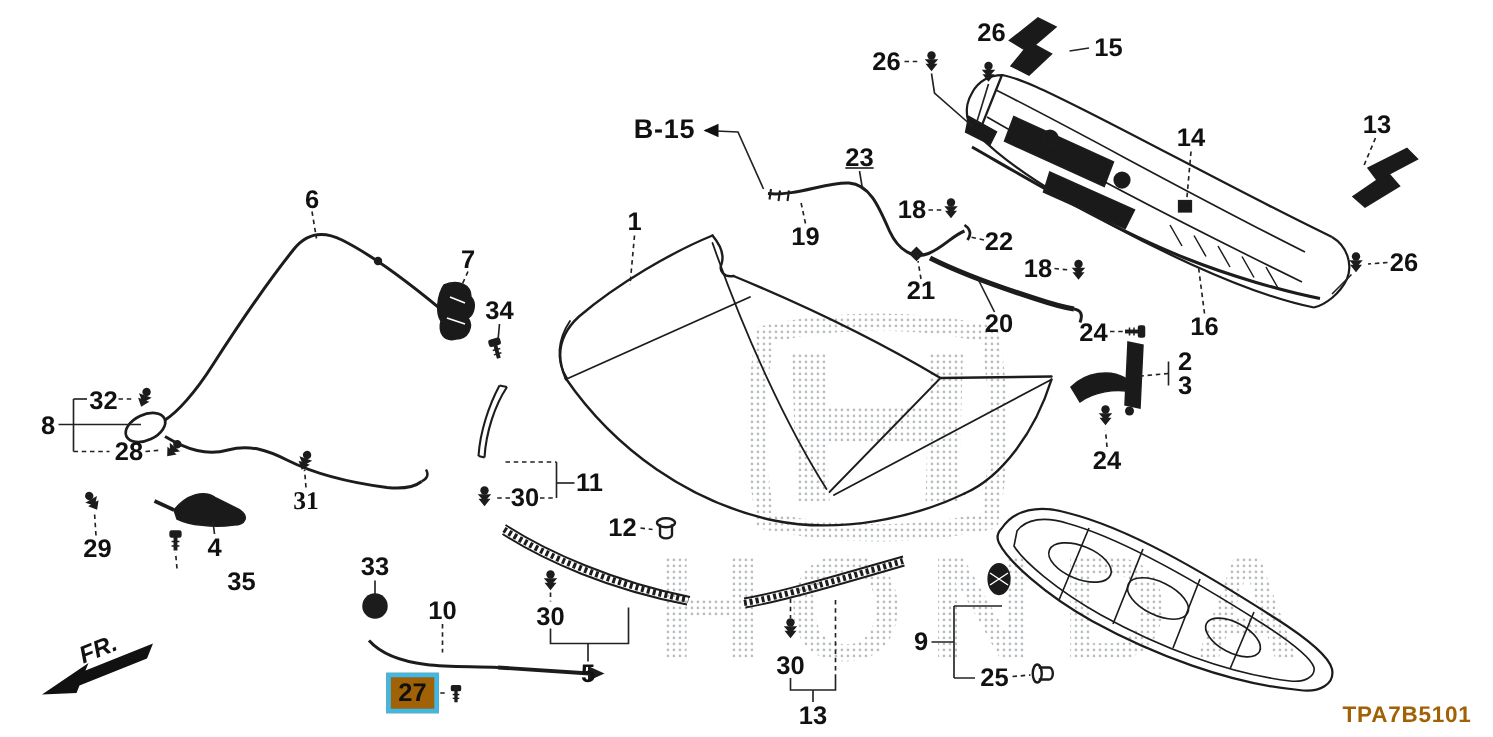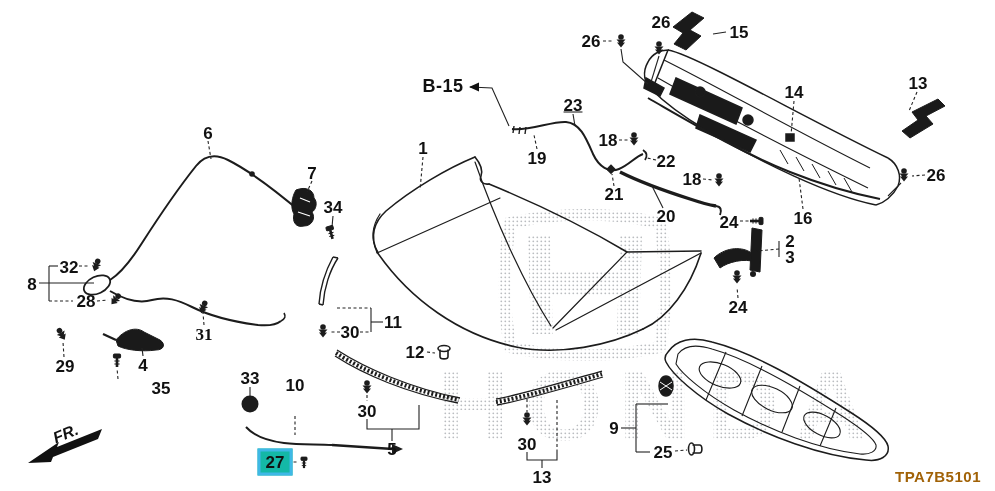--- a/index.html
+++ b/index.html
@@ -3,21 +3,21 @@
 <meta charset="utf-8">
 <style>
   html,body{margin:0;padding:0;background:#ffffff;}
   #stage{position:relative;width:995px;height:491px;background:#fff;overflow:hidden;
          font-family:"Liberation Sans",sans-serif;}
   #artwork{position:absolute;left:0;top:0;}
   #labels-layer{position:absolute;left:0;top:0;width:100%;height:100%;}
   .plabel{position:absolute;transform:translate(-50%,-50%);font-weight:bold;
           font-size:17px;color:#111;line-height:1;white-space:nowrap;cursor:pointer;}
   .plabel.ref{font-size:18px;letter-spacing:0.5px;}
-  .plabel.hl{border:3px solid #3FB8E6;padding:2px 5px;background:#14b8a6;}
+  .plabel.hl{border:3px solid #3FB8E6;padding:2px 5px;background:#a16207;}
   #fr-label{position:absolute;left:53px;top:425px;font-weight:bold;font-style:italic;
             font-size:16px;color:#111;transform:rotate(-22deg);}
   #diagram-code{position:absolute;right:14px;bottom:6px;font-weight:bold;font-size:15px;
                 color:#a16207;letter-spacing:0.5px;}
 </style>
 </head>
 <body>
 
 <div id="stage">
 
@@ -260,21 +260,21 @@
       <div class="plabel" style="left: 204px; top: 334px; font-family: Liberation Serif, serif;">31</div>
       <div class="plabel" style="left: 65px; top: 366px;">29</div>
       <div class="plabel" style="left: 143px; top: 365px;">4</div>
       <div class="plabel" style="left: 118px; top: 388px; margin-left: 43px;">35</div>
       <div class="plabel" style="left: 312px; top: 173px;">7</div>
       <div class="plabel" style="left: 333px; top: 207px;">34</div>
       <div class="plabel" style="left: 350px; top: 332px;">30</div>
       <div class="plabel" style="left: 393px; top: 322px;">11</div>
       <div class="plabel" style="left: 415px; top: 352px;">12</div>
       <div class="plabel" style="left: 250px; top: 378px;">33</div>
-      <div class="plabel" style="left: 295px; top: 385px;">10</div>
+      <div class="plabel" style="left: 295px; top: 407px;">10</div>
       <div class="plabel" style="left: 367px; top: 411px;">30</div>
       <div class="plabel" style="left: 392px; top: 449px;">5</div>
       <div class="plabel hl" style="left: 275px; top: 462px; border-color: rgb(63, 184, 230);">27</div>
       <div class="plabel" style="left: 527px; top: 444px;">30</div>
       <div class="plabel" style="left: 542px; top: 477px;">13</div>
       <div class="plabel" style="left: 614px; top: 428px;">9</div>
       <div class="plabel" style="left: 663px; top: 452px;">25</div>
     </div>
 
 <div id="fr-label">FR.</div>

